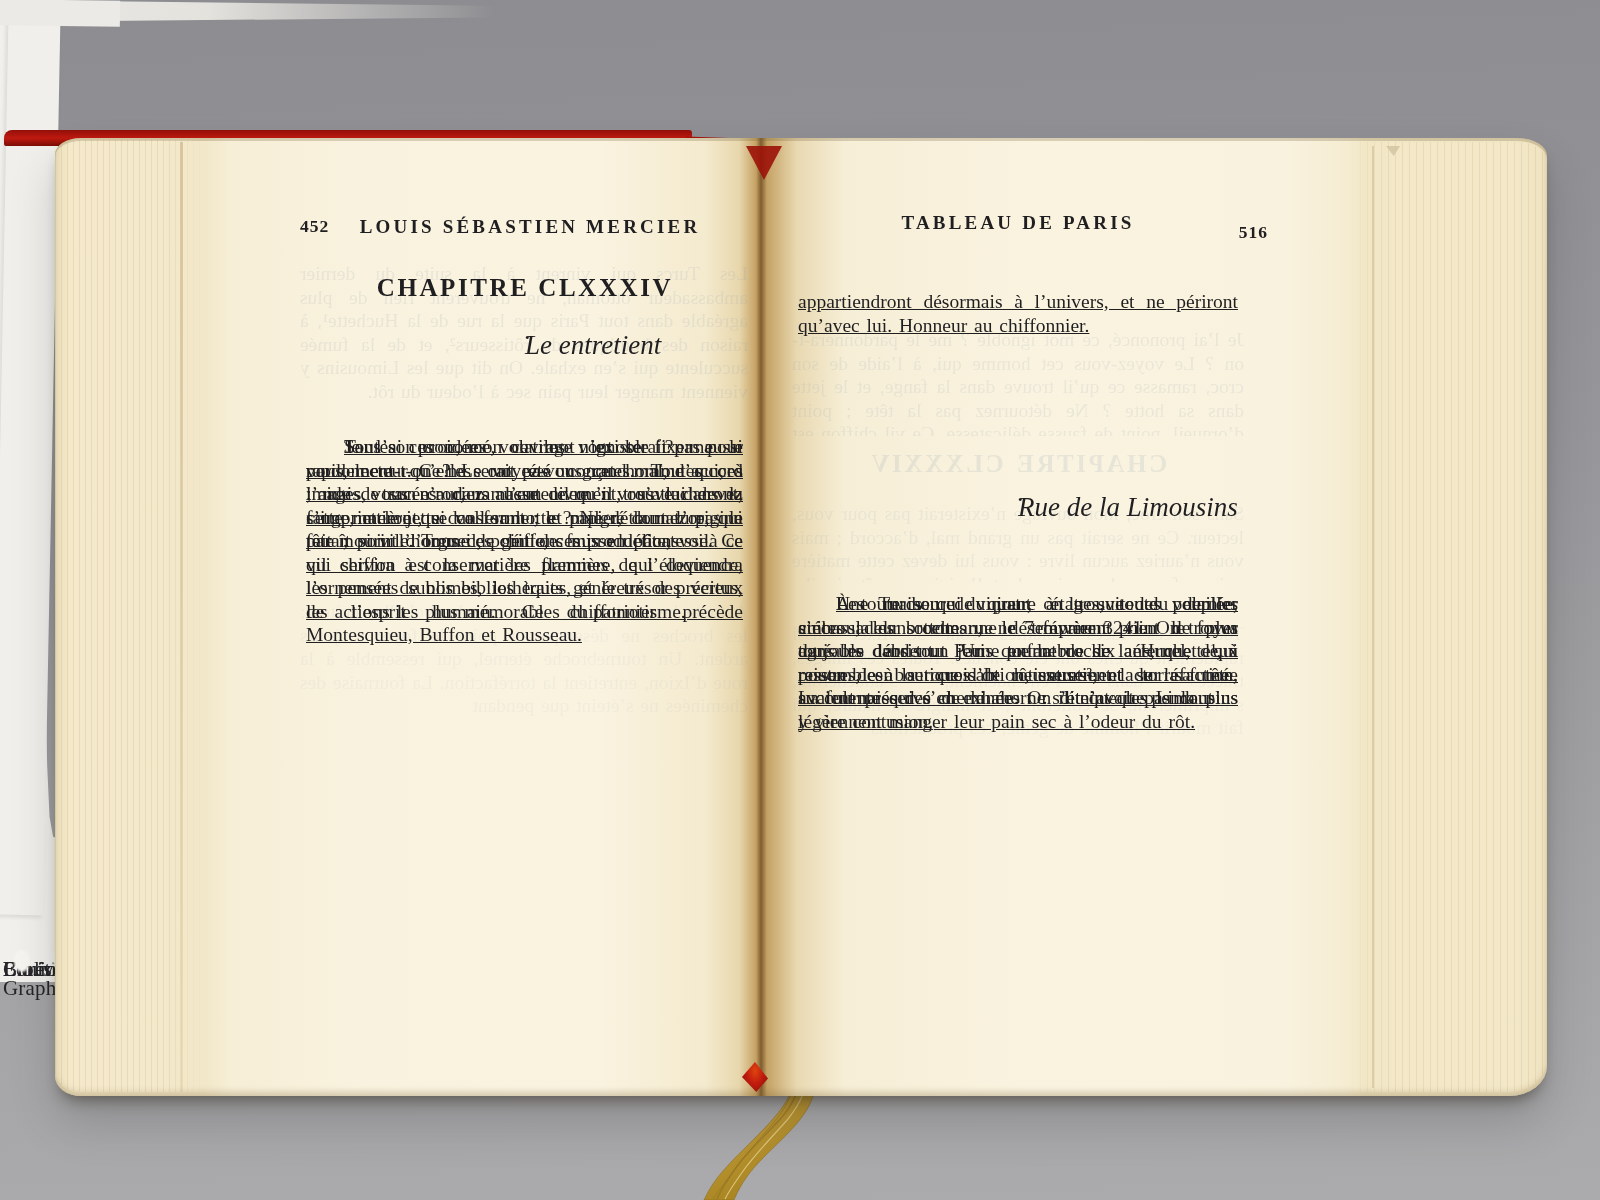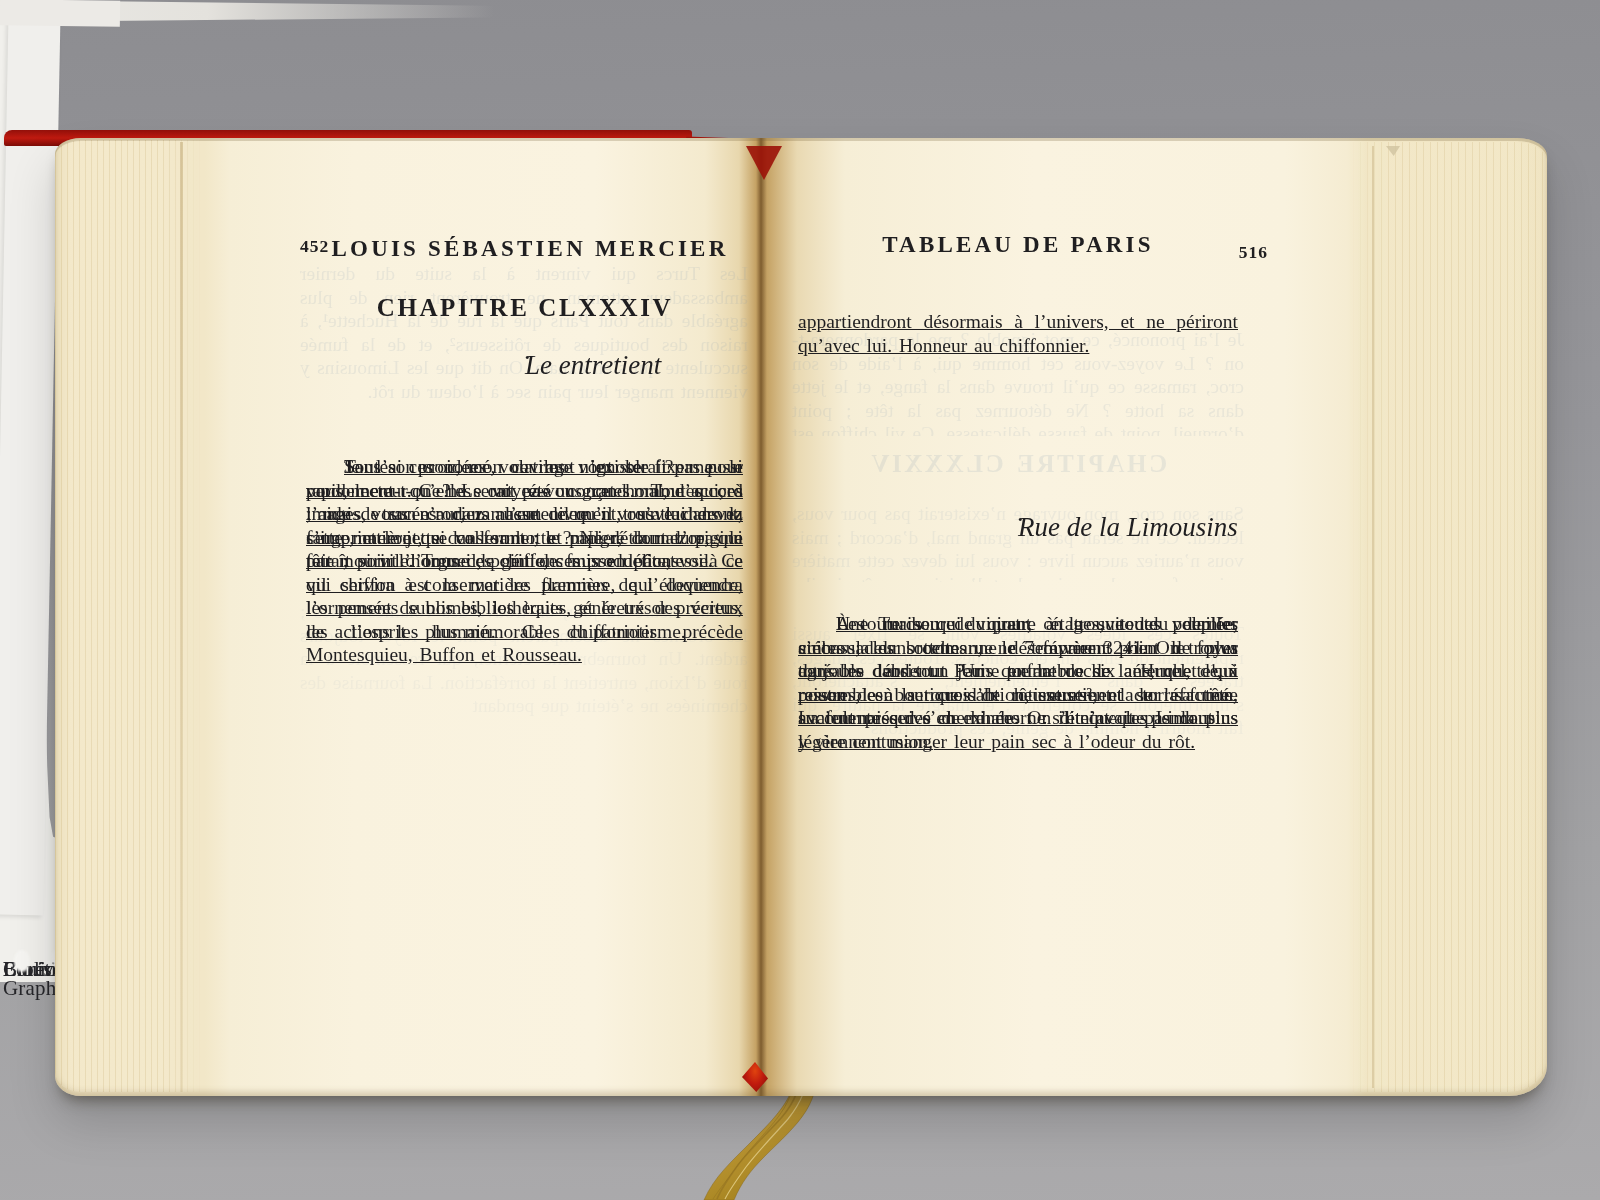--- a/index.html
+++ b/index.html
@@ -69,22 +69,22 @@
       mask-image:linear-gradient(to left,#000 78%,transparent 100%);
       border-radius:0 30px 38px 0 / 0 18px 30px 0;}
   .step-edge{left:180px;top:142px;width:3px;height:950px;z-index:11;
       background:linear-gradient(to bottom,rgba(170,140,80,.35),rgba(170,140,80,.12));}
   .step-edge2{left:1372px;top:146px;width:2px;height:942px;z-index:11;
       background:rgba(170,140,80,.28);}
   .top-nick{left:1386px;top:146px;width:14px;height:10px;z-index:12;
       background:#cfc3a0;clip-path:polygon(0 0,100% 0,55% 100%);opacity:.8;}
 
   
-  .pg{z-index:20;color:#1f1e20;margin-top:20px;}
-  .running-head{font-size:23px;letter-spacing:3.2px;font-weight:bold;
+  .pg{z-index:20;color:#1f1e20;}
+  .running-head{font-size:19px;letter-spacing:3.2px;font-weight:bold;
       text-align:center;white-space:nowrap;}
   .folio{font-size:17.5px;font-weight:bold;letter-spacing:1px;}
   .chap-num{font-size:25px;letter-spacing:2.6px;font-weight:bold;
       text-align:center;white-space:nowrap;}
   .chap-title{font-size:27px;font-style:italic;text-align:center;white-space:nowrap;}
   .chap-title sup{font-size:13px;font-style:normal;vertical-align:14px;}
   .bodytext{font-size:19.5px;line-height:23.5px;text-align:justify;
       word-spacing:2px;}
   .bodytext p{position:static;margin:6px;text-indent:38px;text-decoration:underline;}
   .bodytext p.noindent{text-indent:0;}

